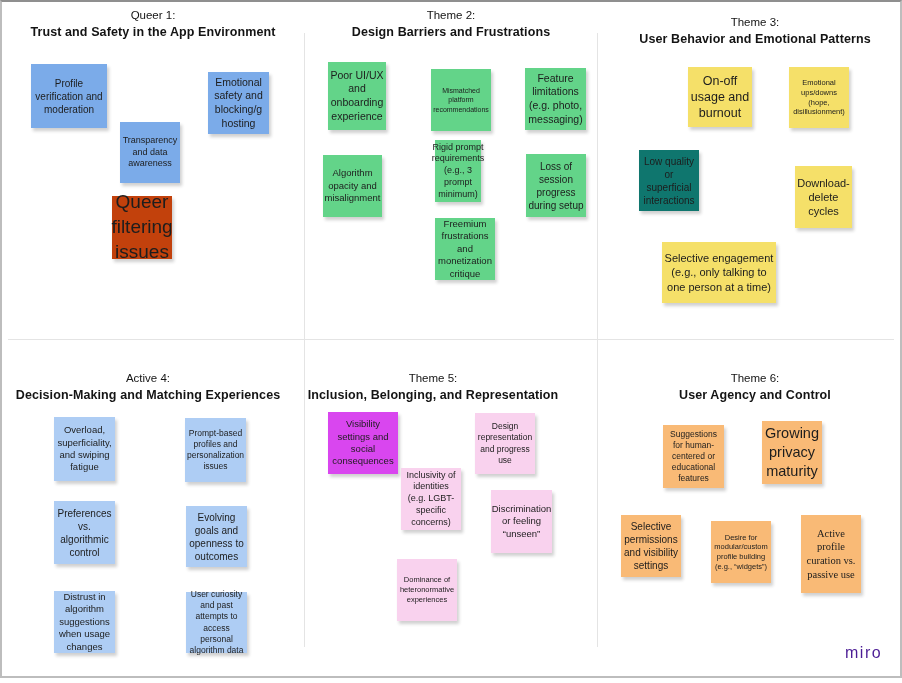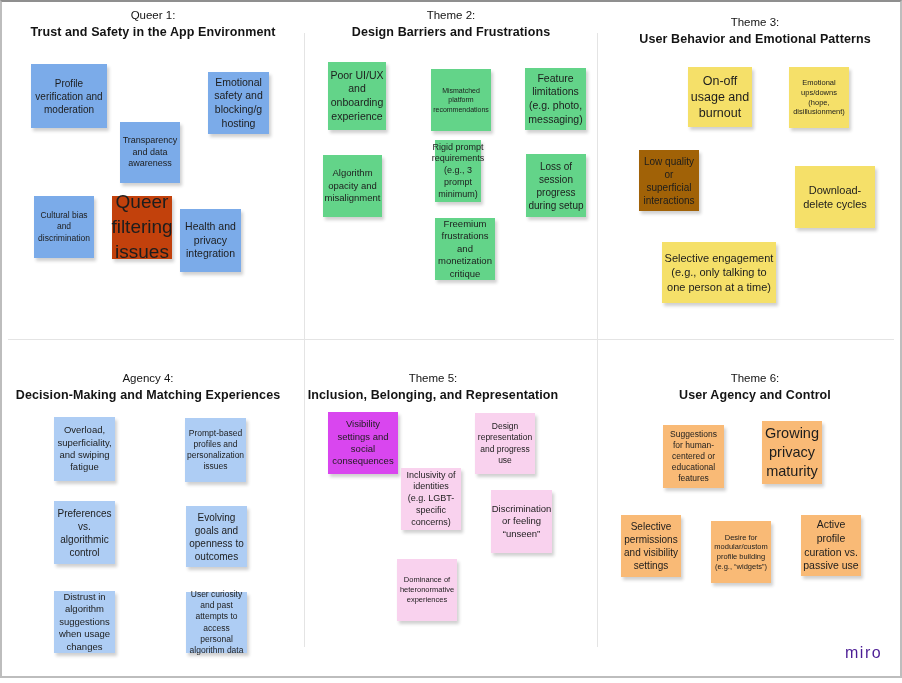--- a/index.html
+++ b/index.html
@@ -51,68 +51,66 @@
   </div>
   <div class="theme-header" style="left:306px;top:8px;width:290px;">
     <span class="label">Theme 2:</span>
     <span class="title">Design Barriers and Frustrations</span>
   </div>
   <div class="theme-header" style="left:605px;top:15px;width:300px;">
     <span class="label">Theme 3:</span>
     <span class="title">User Behavior and Emotional Patterns</span>
   </div>
   <div class="theme-header" style="left:3px;top:371px;width:290px;">
-    <span class="label">Agency 4:</span>
+    <span class="label">Active 4:</span>
     <span class="title">Decision-Making and Matching Experiences</span>
   </div>
   <div class="theme-header" style="left:288px;top:371px;width:290px;">
     <span class="label">Theme 5:</span>
     <span class="title">Inclusion, Belonging, and Representation</span>
   </div>
   <div class="theme-header" style="left:605px;top:371px;width:300px;">
     <span class="label">Theme 6:</span>
     <span class="title">User Agency and Control</span>
   </div>
 
   <div class="note" style="left: 31px; top: 64px; width: 76px; height: 64px; font-size: 10px; background: rgb(123, 171, 233);">Profile verification and moderation</div>
   <div class="note" style="left: 208px; top: 72px; width: 61px; height: 62px; font-size: 10.5px; background: rgb(123, 171, 233);">Emotional safety and blocking/g hosting</div>
   <div class="note" style="left: 120px; top: 122px; width: 60px; height: 61px; font-size: 9px; background: rgb(123, 171, 233);">Transparency and data awareness</div>
-  <div class="note" style="left: 34px; top: 196px; width: 60px; height: 62px; font-size: 8.5px; background: rgb(123, 171, 233);">Cultural bias and discrimination</div>
   <div class="note" style="left: 112px; top: 196px; width: 60px; height: 63px; font-size: 19px; background: #c2410c;">Queer filtering issues</div>
-  <div class="note" style="left: 180px; top: 209px; width: 61px; height: 63px; font-size: 10.5px; background: rgb(123, 171, 233);">Health and privacy integration</div>
 
   <div class="note" style="left: 328px; top: 62px; width: 58px; height: 68px; font-size: 10.5px; background: rgb(99, 212, 137);">Poor UI/UX and onboarding experience</div>
   <div class="note" style="left: 431px; top: 69px; width: 60px; height: 62px; font-size: 7px; background: rgb(99, 212, 137);">Mismatched platform recommendations</div>
   <div class="note" style="left: 525px; top: 68px; width: 61px; height: 62px; font-size: 10.5px; background: rgb(99, 212, 137);">Feature limitations (e.g. photo, messaging)</div>
   <div class="note" style="left: 323px; top: 155px; width: 59px; height: 62px; font-size: 9.5px; background: rgb(99, 212, 137);">Algorithm opacity and misalignment</div>
   <div class="note" style="left: 435px; top: 140px; width: 46px; height: 62px; font-size: 9px; background: rgb(99, 212, 137);">Rigid prompt requirements (e.g., 3 prompt minimum)</div>
   <div class="note" style="left: 526px; top: 154px; width: 60px; height: 63px; font-size: 10px; background: rgb(99, 212, 137);">Loss of session progress during setup</div>
   <div class="note" style="left: 435px; top: 218px; width: 60px; height: 62px; font-size: 9.5px; background: rgb(99, 212, 137);">Freemium frustrations and monetization critique</div>
 
   <div class="note" style="left: 688px; top: 67px; width: 64px; height: 60px; font-size: 12.5px; background: rgb(245, 224, 105);">On-off usage and burnout</div>
   <div class="note" style="left: 789px; top: 67px; width: 60px; height: 61px; font-size: 7.5px; background: rgb(245, 224, 105);">Emotional ups/downs (hope, disillusionment)</div>
-  <div class="note" style="left: 639px; top: 150px; width: 60px; height: 61px; font-size: 10px; background: #a16207; text-align: center;">Low quality or superficial interactions</div>
-  <div class="note" style="left: 795px; top: 166px; width: 80px; height: 62px; font-size: 11px; background: rgb(245, 224, 105);">Download-delete cycles</div>
+  <div class="note" style="left: 639px; top: 150px; width: 60px; height: 61px; font-size: 10px; background: #0f766e; text-align: center;">Low quality or superficial interactions</div>
+  <div class="note" style="left: 795px; top: 166px; width: 57px; height: 62px; font-size: 11px; background: rgb(245, 224, 105);">Download-delete cycles</div>
   <div class="note" style="left: 662px; top: 242px; width: 114px; height: 61px; font-size: 11px; background: rgb(245, 224, 105);">Selective engagement (e.g., only talking to one person at a time)</div>
 
   <div class="note" style="left: 54px; top: 417px; width: 61px; height: 64px; font-size: 9.5px; background: rgb(174, 205, 244);">Overload, superficiality, and swiping fatigue</div>
   <div class="note" style="left: 185px; top: 418px; width: 61px; height: 64px; font-size: 8.5px; background: rgb(174, 205, 244);">Prompt-based profiles and personalization issues</div>
   <div class="note" style="left: 54px; top: 501px; width: 61px; height: 63px; font-size: 10px; background: rgb(174, 205, 244);">Preferences vs. algorithmic control</div>
   <div class="note" style="left: 186px; top: 506px; width: 61px; height: 61px; font-size: 10px; background: rgb(174, 205, 244);">Evolving goals and openness to outcomes</div>
   <div class="note" style="left: 54px; top: 591px; width: 61px; height: 62px; font-size: 9.5px; background: rgb(174, 205, 244);">Distrust in algorithm suggestions when usage changes</div>
   <div class="note" style="left: 186px; top: 592px; width: 61px; height: 61px; font-size: 8.5px; background: rgb(174, 205, 244);">User curiosity and past attempts to access personal algorithm data</div>
 
   <div class="note" style="left: 328px; top: 412px; width: 70px; height: 62px; font-size: 9.5px; background: #d946ef;">Visibility settings and social consequences</div>
   <div class="note" style="left: 475px; top: 413px; width: 60px; height: 61px; font-size: 8.5px; background: rgb(249, 210, 238);">Design representation and progress use</div>
   <div class="note" style="left: 401px; top: 468px; width: 60px; height: 62px; font-size: 9px; background: rgb(249, 210, 238);">Inclusivity of identities (e.g. LGBT-specific concerns)</div>
   <div class="note" style="left: 491px; top: 490px; width: 61px; height: 63px; font-size: 9.5px; background: rgb(249, 210, 238);">Discrimination or feeling “unseen”</div>
   <div class="note" style="left: 397px; top: 559px; width: 60px; height: 62px; font-size: 7.5px; background: rgb(249, 210, 238);">Dominance of heteronormative experiences</div>
 
   <div class="note" style="left: 663px; top: 425px; width: 61px; height: 63px; font-size: 8.5px; background: rgb(249, 186, 118);">Suggestions for human-centered or educational features</div>
   <div class="note" style="left: 762px; top: 421px; width: 60px; height: 63px; font-size: 14.5px; background: rgb(249, 186, 118);">Growing privacy maturity</div>
   <div class="note" style="left: 621px; top: 515px; width: 60px; height: 62px; font-size: 10px; background: rgb(249, 186, 118);">Selective permissions and visibility settings</div>
   <div class="note" style="left: 711px; top: 521px; width: 60px; height: 62px; font-size: 7.5px; background: rgb(249, 186, 118);">Desire for modular/custom profile building (e.g., “widgets”)</div>
-  <div class="note" style="left: 801px; top: 515px; width: 60px; height: 61px; font-size: 10.5px; background: rgb(249, 186, 118);">Active profile curation vs. passive use</div>
+  <div class="note" style="left: 801px; top: 515px; width: 60px; height: 78px; font-size: 10.5px; background: rgb(249, 186, 118); font-family: Liberation Serif, serif;">Active profile curation vs. passive use</div>
 
   <div class="watermark">miro</div>
 
   <div class="frame"></div>
 </div>
 
 </body></html>

